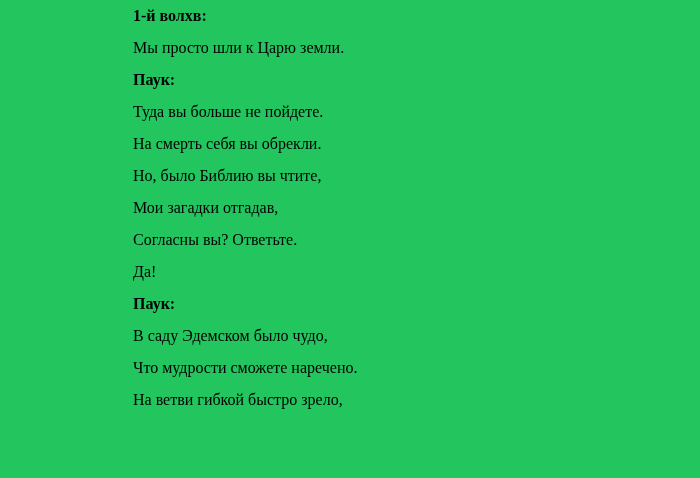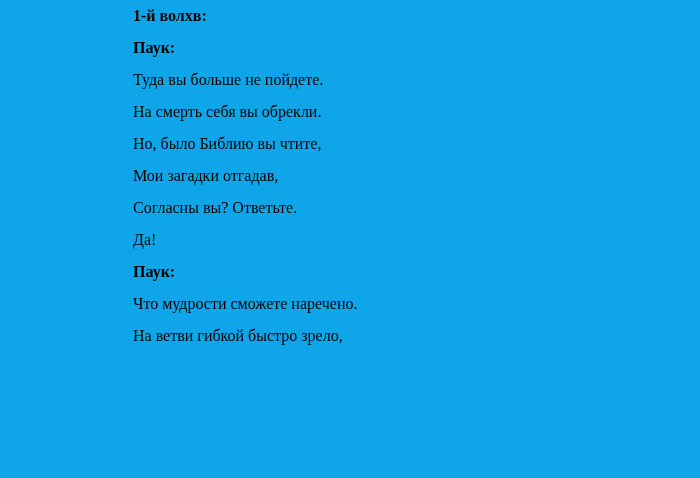--- a/index.html
+++ b/index.html
@@ -4,21 +4,21 @@
 <style>
   html, body {
     margin: 0;
     padding: 0;
     background: #ffffff;
   }
   .page {
     position: relative;
     width: 700px;
     height: 478px;
-    background: #0ea5e9;
+    background: #22c55e;
     overflow: hidden;
     font-family: "Liberation Serif", "DejaVu Serif", serif;
   }
   .doc-body {
     position: absolute;
     left: 133px;
     top: 0;
     right: 20px;
   }
   .doc-line {
@@ -34,24 +34,26 @@
   .doc-line.bold {
     font-weight: bold;
   }
 </style>
 </head>
 <body>
 
 <div class="page">
   <div class="doc-body">
     <p class="doc-line bold">1-й волхв:</p>
+    <p class="doc-line">Мы просто шли к Царю земли.</p>
     <p class="doc-line bold">Паук:</p>
     <p class="doc-line">Туда вы больше не пойдете.</p>
     <p class="doc-line">На смерть себя вы обрекли.</p>
     <p class="doc-line">Но, было Библию вы чтите,</p>
     <p class="doc-line">Мои загадки отгадав,</p>
     <p class="doc-line">Согласны вы? Ответьте.</p>
     <p class="doc-line">Да!</p>
     <p class="doc-line bold">Паук:</p>
+    <p class="doc-line">В саду Эдемском было чудо,</p>
     <p class="doc-line">Что мудрости сможете наречено.</p>
     <p class="doc-line">На ветви гибкой быстро зрело,</p>
   </div>
 </div>
 
 </body></html>

